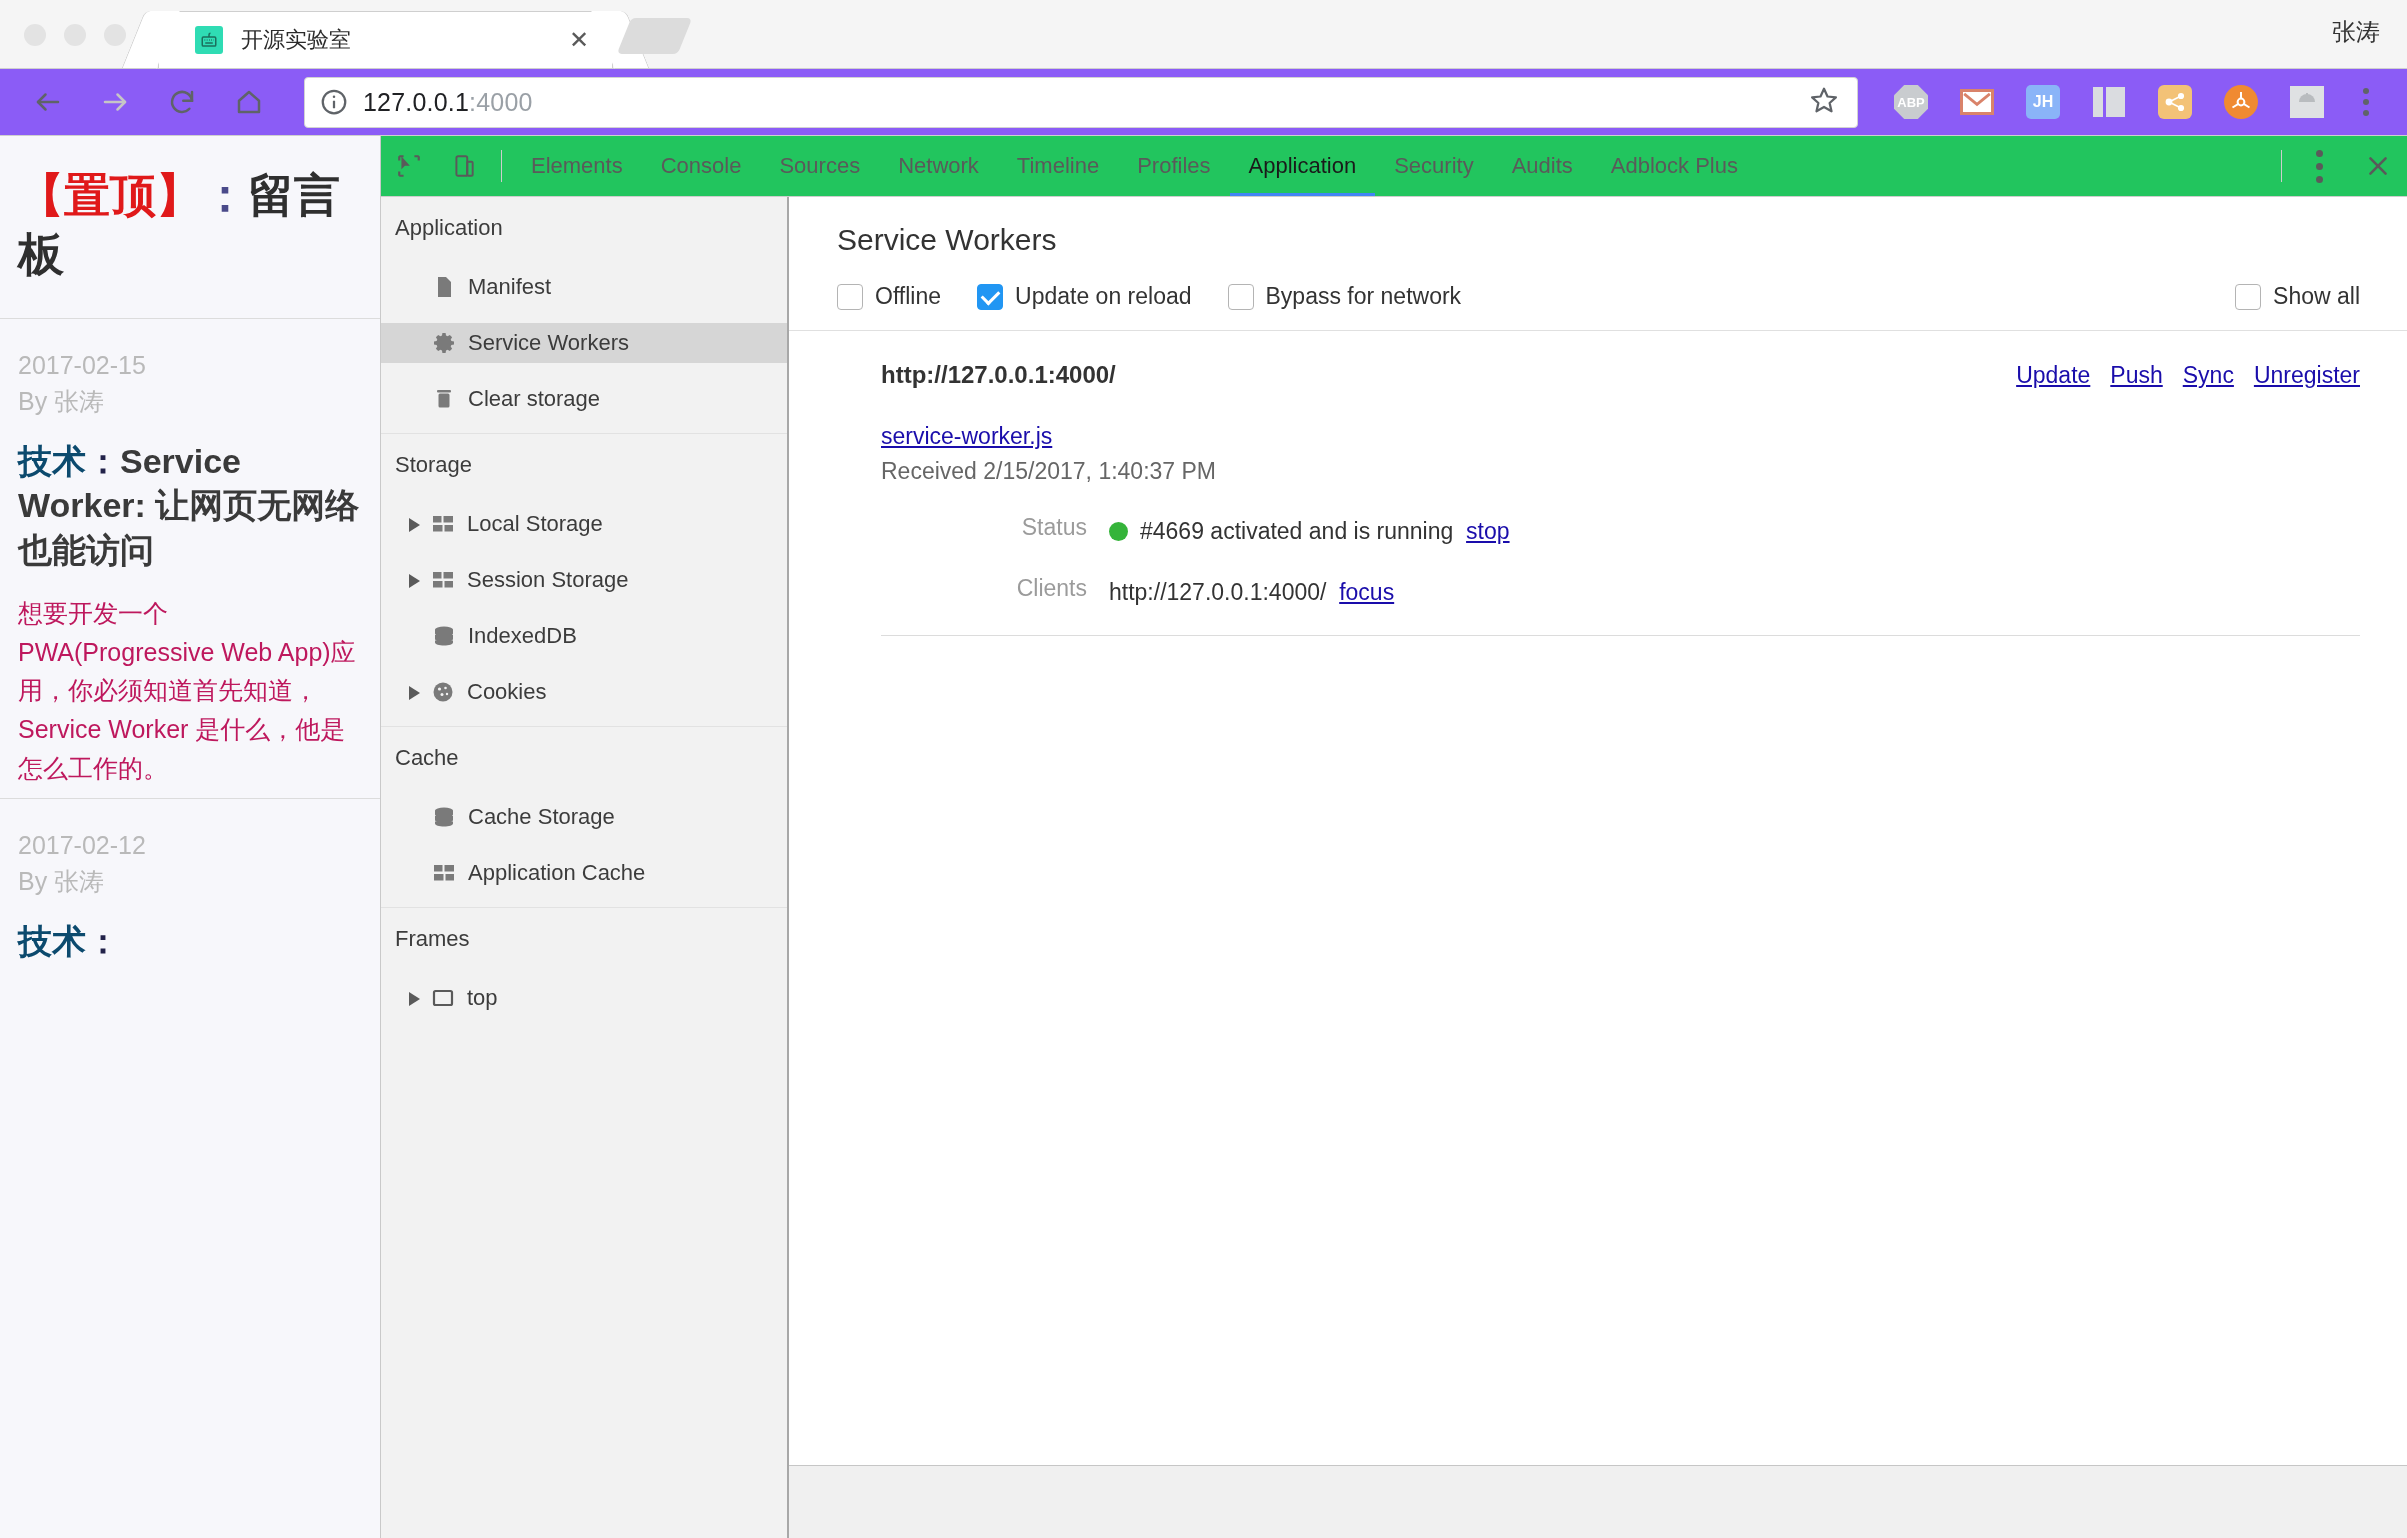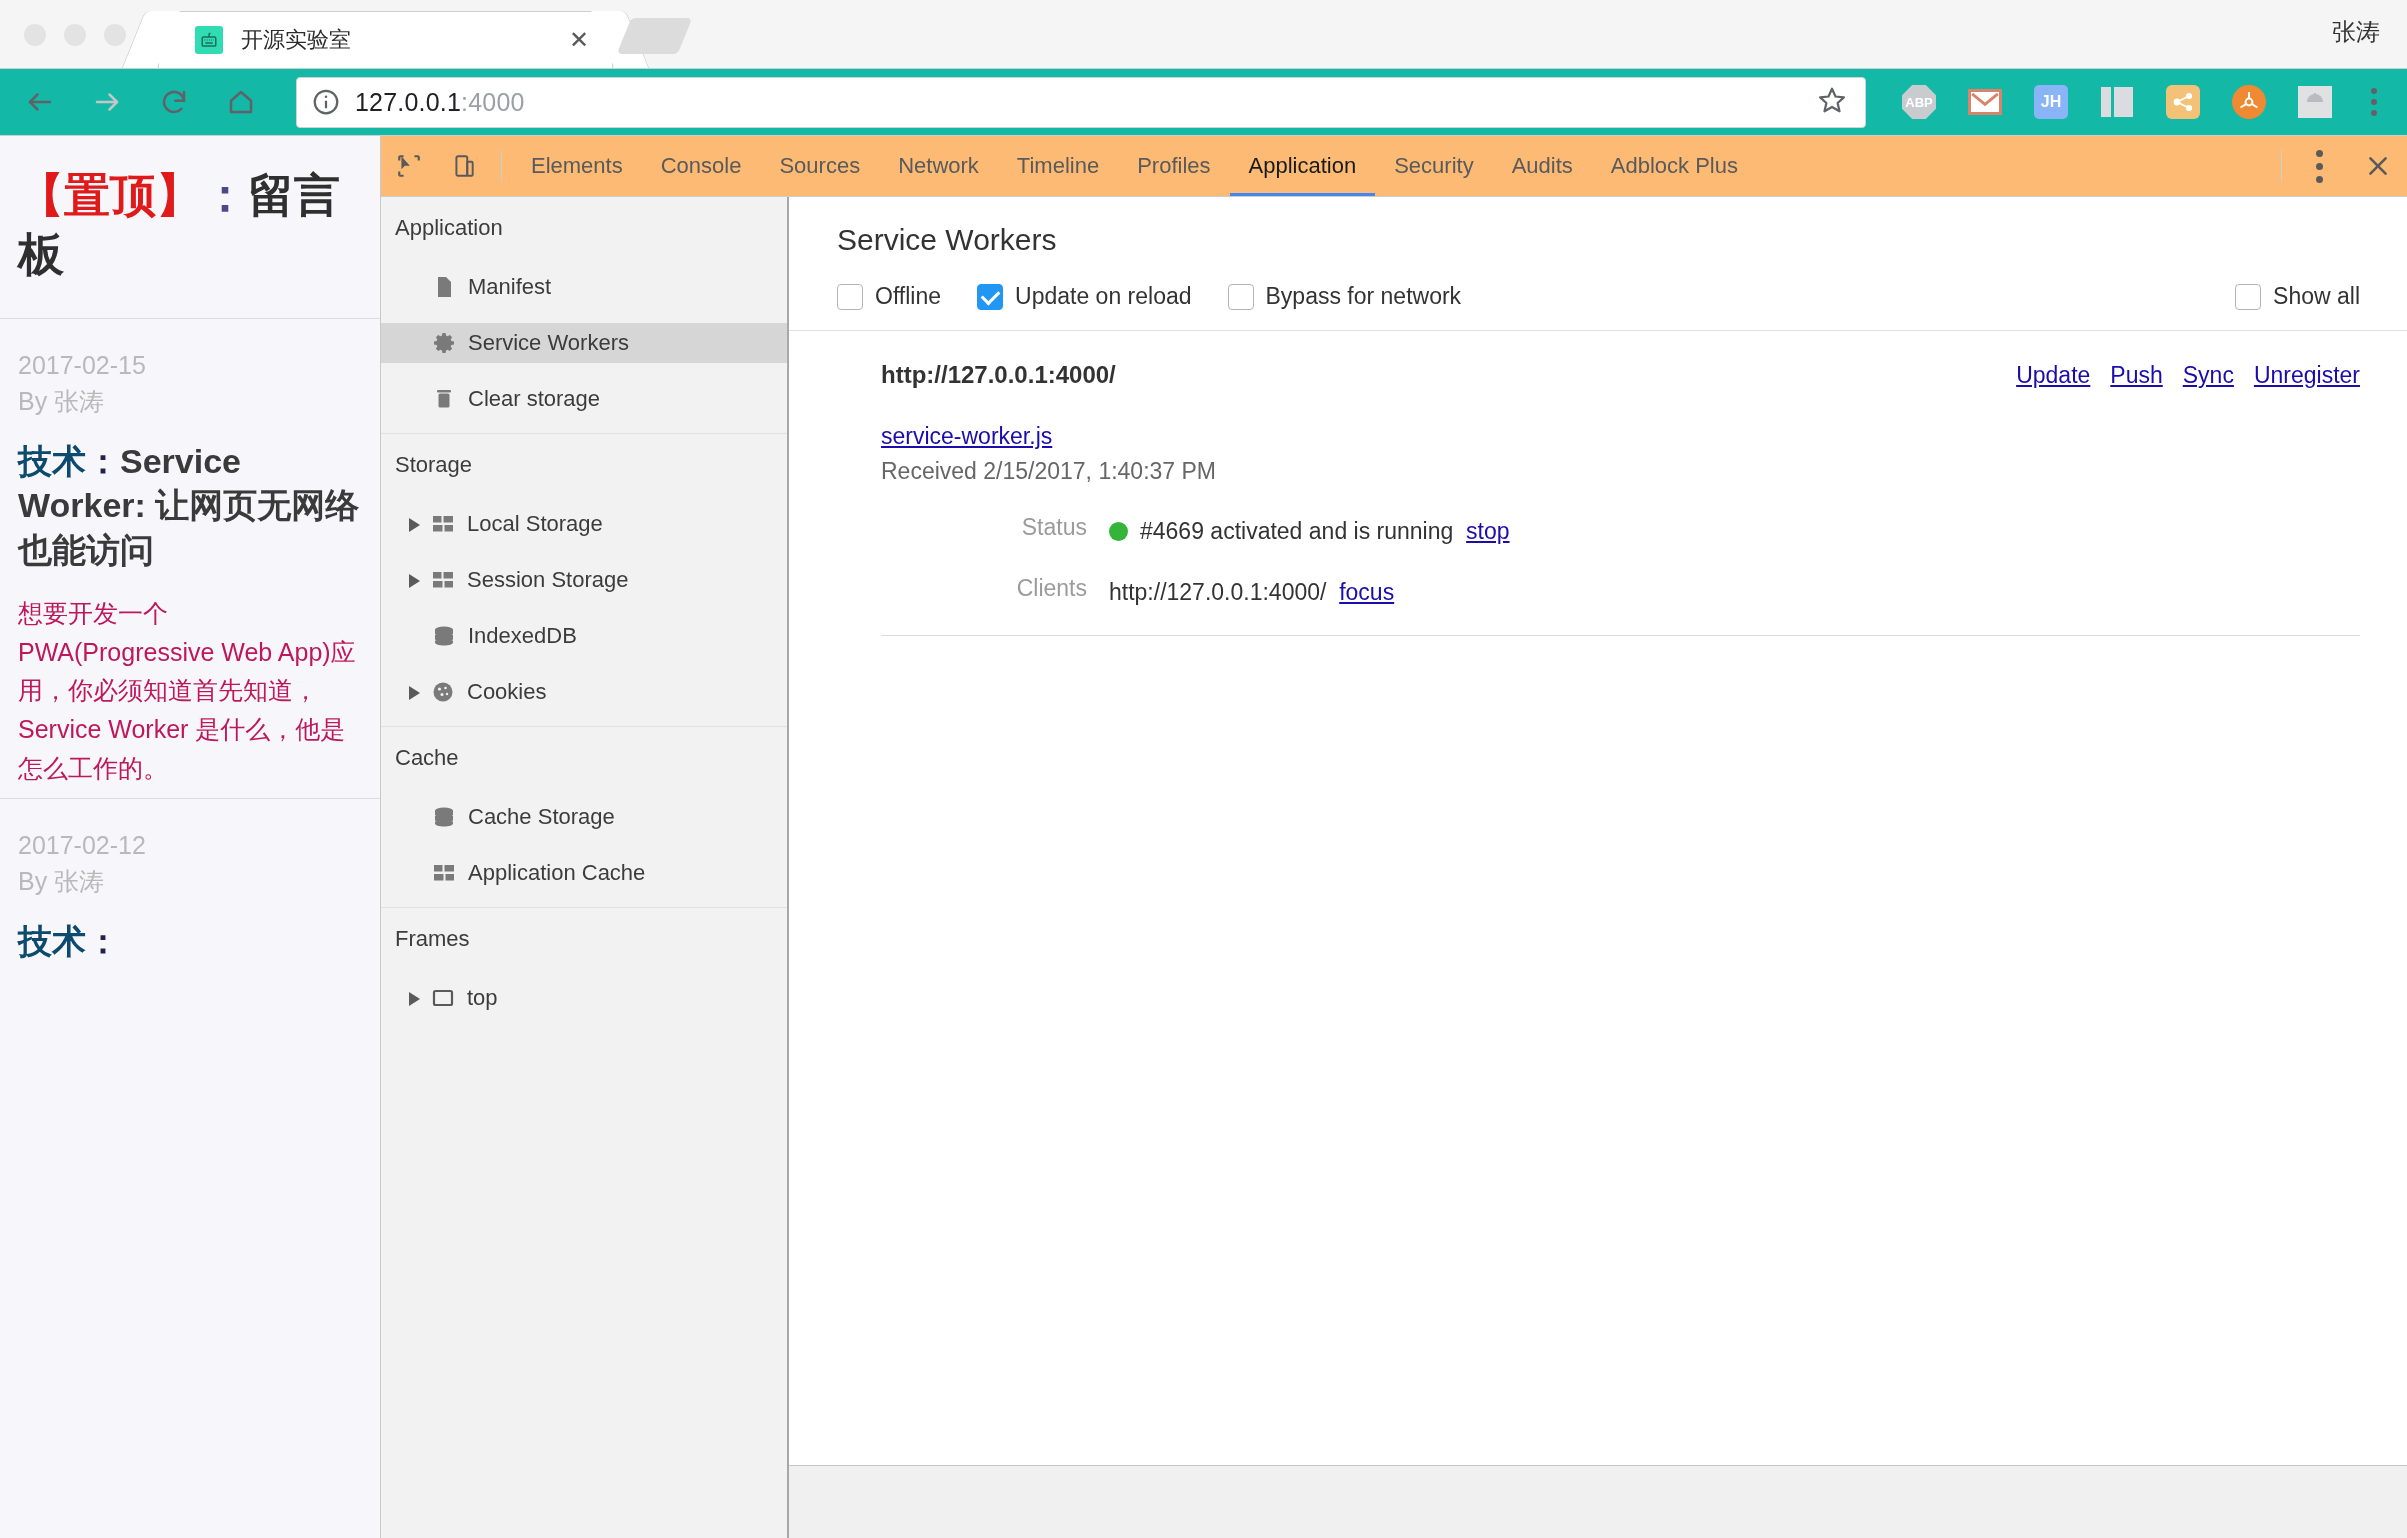--- a/index.html
+++ b/index.html
@@ -54,23 +54,23 @@
     width: 61px; height: 36px; background: #dcdcdc; border-radius: 5px;
     transform: skewX(-22deg);
   }
 
   .profilename {
     position: absolute; right: 28px; top: 16px;
     font-size: 24px; color: #333;
   }
 
   .toolbar {
-    height: 67px; flex: 0 0 67px; background: #14b8a6;
+    height: 67px; flex: 0 0 67px; background: #8b5cf6;
     border-bottom: 1px solid #cfcfcf;
-    display: flex; align-items: center; padding: 0 14px; gap: 16px;
+    display: flex; align-items: center; padding: 0 22px; gap: 16px;
   }
   .navbtn {
     width: 51px; height: 51px; display: flex; align-items: center; justify-content: center;
     color: #5f6368;
   }
   .navbtn.disabled { color: #c6c6c6; }
   .navbtn svg { width: 30px; height: 30px; }
 
   .omnibox {
     flex: 1; height: 51px; margin: 0 10px 0 14px;
@@ -128,21 +128,21 @@
   .post-title .cat { color: #0c4a6e; }
   .post-title .colon { color: #22224a; }
   .post-body {
     margin-top: 22px; font-size: 25px; line-height: 1.55; color: #be185d; word-break: break-word;
   }
 
   
   .devtools { flex: 1; display: flex; flex-direction: column; background:#fff; min-width:0; }
 
   .dt-tabbar {
-    height: 61px; flex: 0 0 61px; background: #fdba74;
+    height: 61px; flex: 0 0 61px; background: #22c55e;
     border-bottom: 1px solid #cdcdcd;
     display: flex; align-items: stretch;
   }
   .dt-iconbtn { width: 55px; display: flex; align-items: center; justify-content: center; color: #5a5a5a; }
   .dt-iconbtn svg { width: 26px; height: 26px; }
   .dt-sep { width: 1px; background: #cdcdcd; margin: 14px 10px; }
   .dt-tabs { display: flex; align-items: stretch; }
   .dt-tab {
     display: flex; align-items: center; padding: 0 19px; font-size: 22px; color: #5a5a5a;
     position: relative; white-space: nowrap;

